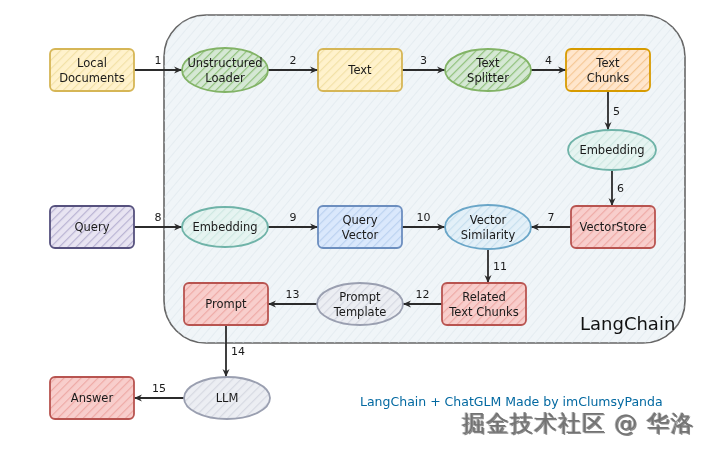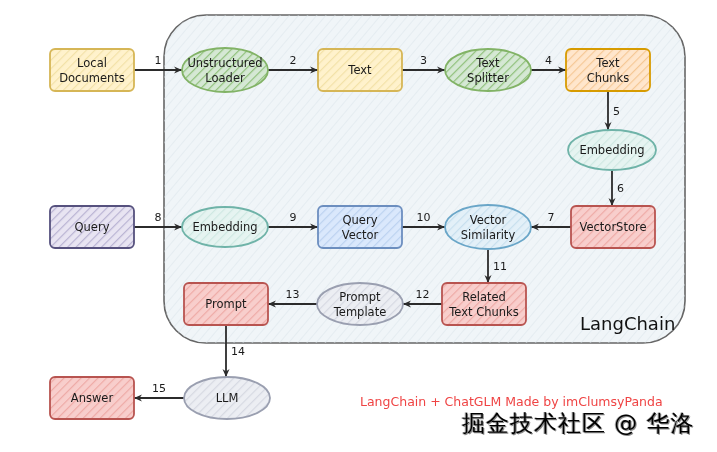--- a/index.html
+++ b/index.html
@@ -2,23 +2,23 @@
 <html><head>
   <meta charset="utf-8">
   <style>
     html, body { margin: 0; padding: 0; background: #ffffff; }
     body { width: 717px; height: 452px; overflow: hidden; position: relative;
            font-family: "DejaVu Sans", sans-serif; }
     #diagram { position: absolute; left: 0; top: 0; width: 717px; height: 452px; }
     .node-label { font-family: "DejaVu Sans", sans-serif; font-size: 11.5px; fill: #1a1a1a; }
     .edge-label { font-family: "DejaVu Sans", sans-serif; font-size: 11px; fill: #1a1a1a; }
     .container-label { font-family: "DejaVu Sans", sans-serif; font-size: 18px; fill: #111; }
-    .caption { position: absolute; left: 360px; top: 394px; font-size: 12.5px; color: #ef4444;
+    .caption { position: absolute; left: 360px; top: 394px; font-size: 12.5px; color: #0369a1;
                font-family: "DejaVu Sans", sans-serif; white-space: nowrap; }
-    .watermark { position: absolute; left: 462px; top: 408px; font-size: 23px; color: #000000;
+    .watermark { position: absolute; left: 462px; top: 408px; font-size: 23px; color: #737373;
                  font-family: "DejaVu Sans", sans-serif; white-space: nowrap;
                  text-shadow: 1px 1px 0 #8a8a8a, -1px 0 0 #b0b0b0; letter-spacing: 1px; }
   </style>
 </head>
 <body>
 
 <svg id="diagram" xmlns="http://www.w3.org/2000/svg" width="717" height="452" viewBox="0 0 717 452">
   <defs id="defs">
     <pattern id="container-hatch" patternUnits="userSpaceOnUse" width="7" height="7" patternTransform="rotate(40)">
       <line x1="0" y1="0" x2="0" y2="7" stroke="#d9e4ea" stroke-width="1"></line>

